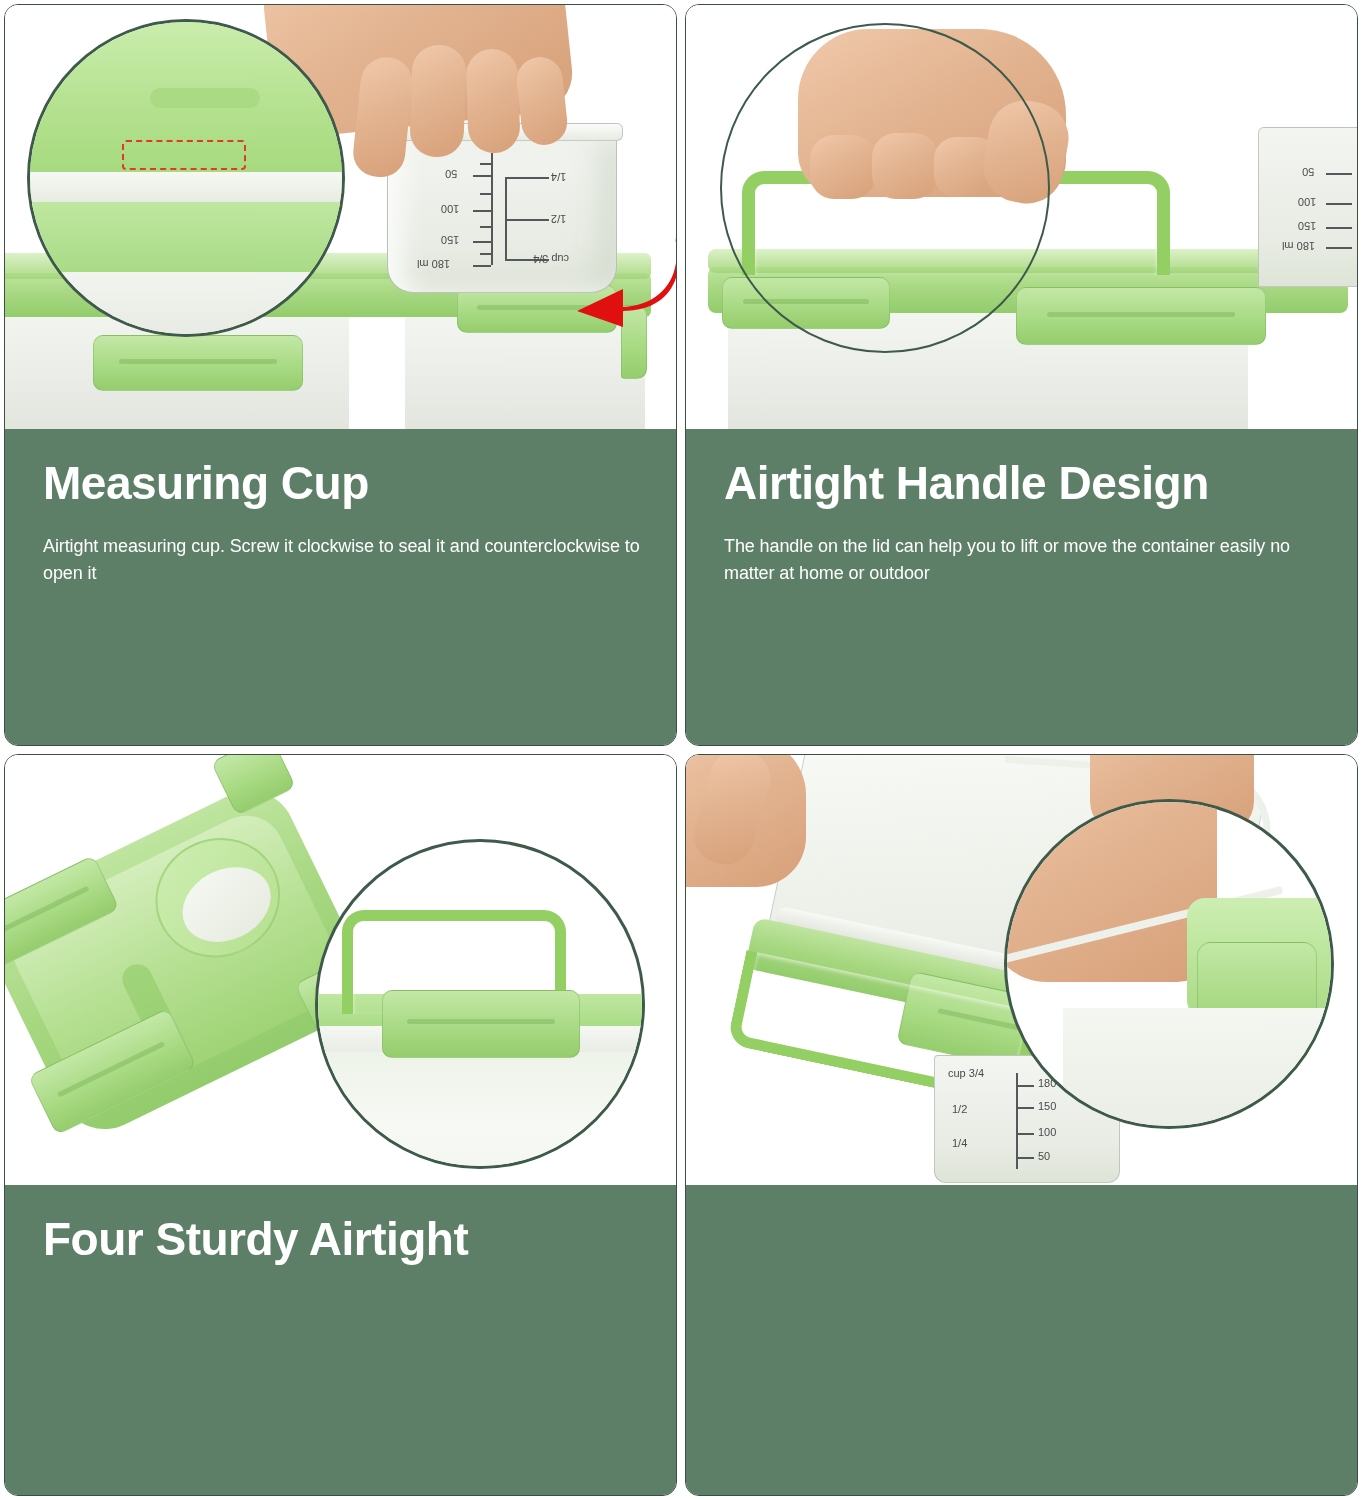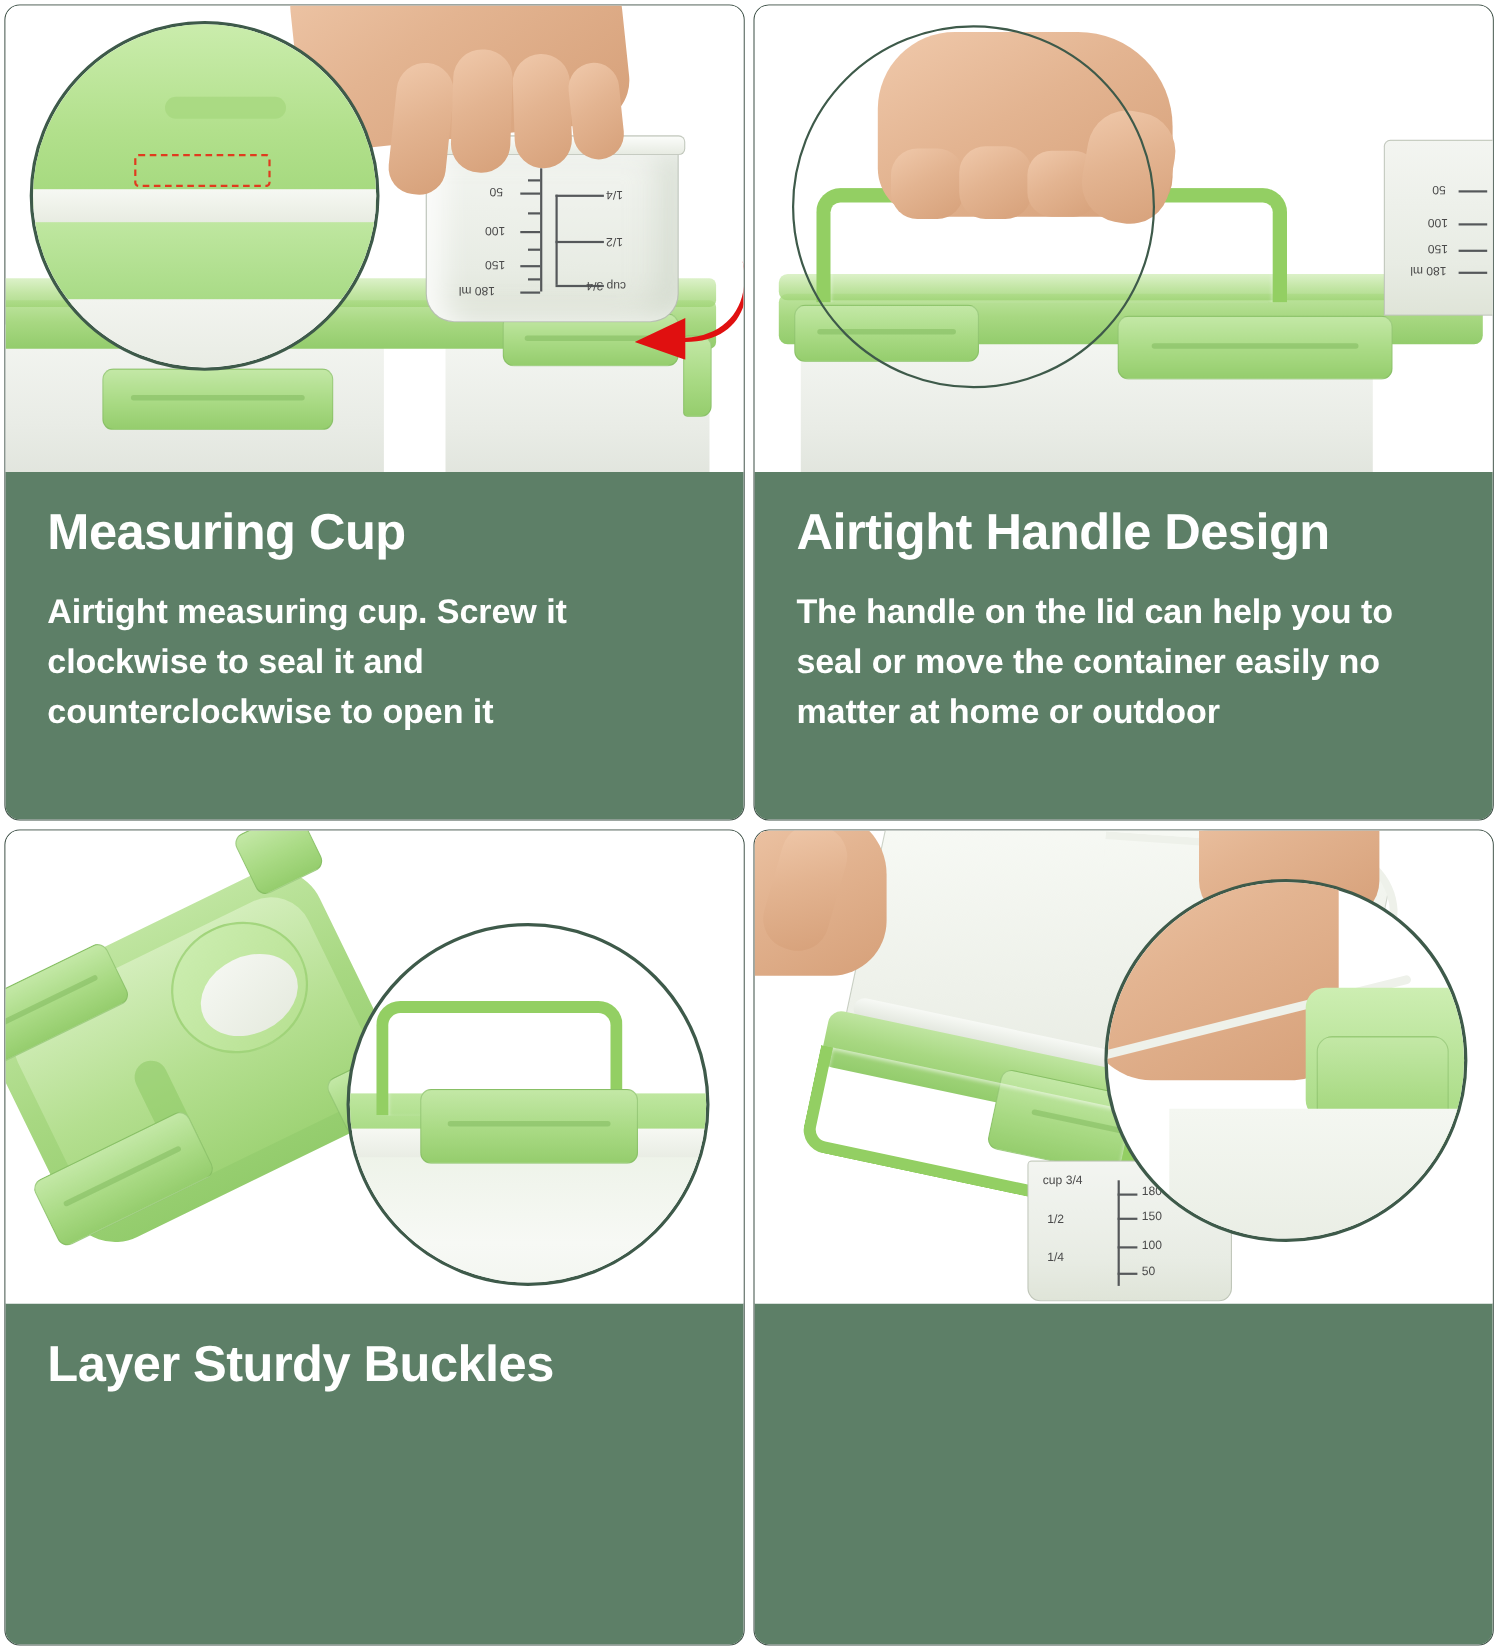--- a/index.html
+++ b/index.html
@@ -57,22 +57,22 @@
   }
   .caption h2 {
     font-size: 46px;
     font-weight: 700;
     letter-spacing: -0.5px;
     line-height: 1.05;
     margin-bottom: 26px;
     white-space: nowrap;
   }
   .caption p {
-    font-size: 31px;
-    font-weight: 700;
+    font-size: 18px;
+    font-weight: 400;
     line-height: 1.46;
     letter-spacing: -0.1px;
     max-width: 600px;
   }
 
   
   .g-body {           
     position: absolute;
     background: linear-gradient(180deg, #f4f6f2 0%, #e9ece6 60%, #dfe3db 100%);
   }
@@ -272,21 +272,21 @@
         <div class="tick-label" style="left:612px; top:191px;">100</div>
         <div class="tick-label" style="left:612px; top:215px;">150</div>
         <div class="tick-label" style="left:596px; top:235px;">180 ml</div>
 
         <div class="magnifier" style="left:34px; top:18px; width:330px; height:330px; background:transparent; border-width:2.5px;">
         </div>
       </div>
 
       <div class="caption">
         <h2>Airtight Handle Design</h2>
-        <p>The handle on the lid can help you to seal or move the container easily no matter at home or outdoor</p>
+        <p>The handle on the lid can help you to lift or move the container easily no matter at home or outdoor</p>
       </div>
     </div>
   </div>
 
   <div class="cell">
     <div class="panel">
 
       <div class="photo short">
 
         <div style="position:absolute; left:-40px; top:20px; width:460px; height:330px; transform:rotate(-26deg);">
@@ -319,21 +319,21 @@
                         background:linear-gradient(180deg,#eef3e9 0%,#f7f9f5 60%,#f2f5ef 100%);"></div>
             <div class="handle-bar" style="left:24px; top:68px; width:224px; height:104px; border-width:11px;"></div>
             <div class="buckle" style="left:64px; top:148px; width:198px; height:68px;">
               <div class="ridge"></div>
             </div>
           </div>
         </div>
       </div>
 
       <div class="caption">
-        <h2>Layer Sturdy Buckles</h2>
+        <h2>Four Sturdy Airtight</h2>
       </div>
     </div>
   </div>
 
   <div class="cell">
     <div class="panel">
 
       <div class="photo short">
 
         <div style="position:absolute; left:30px; top:-54px; width:560px; height:420px; transform:rotate(12deg);">

